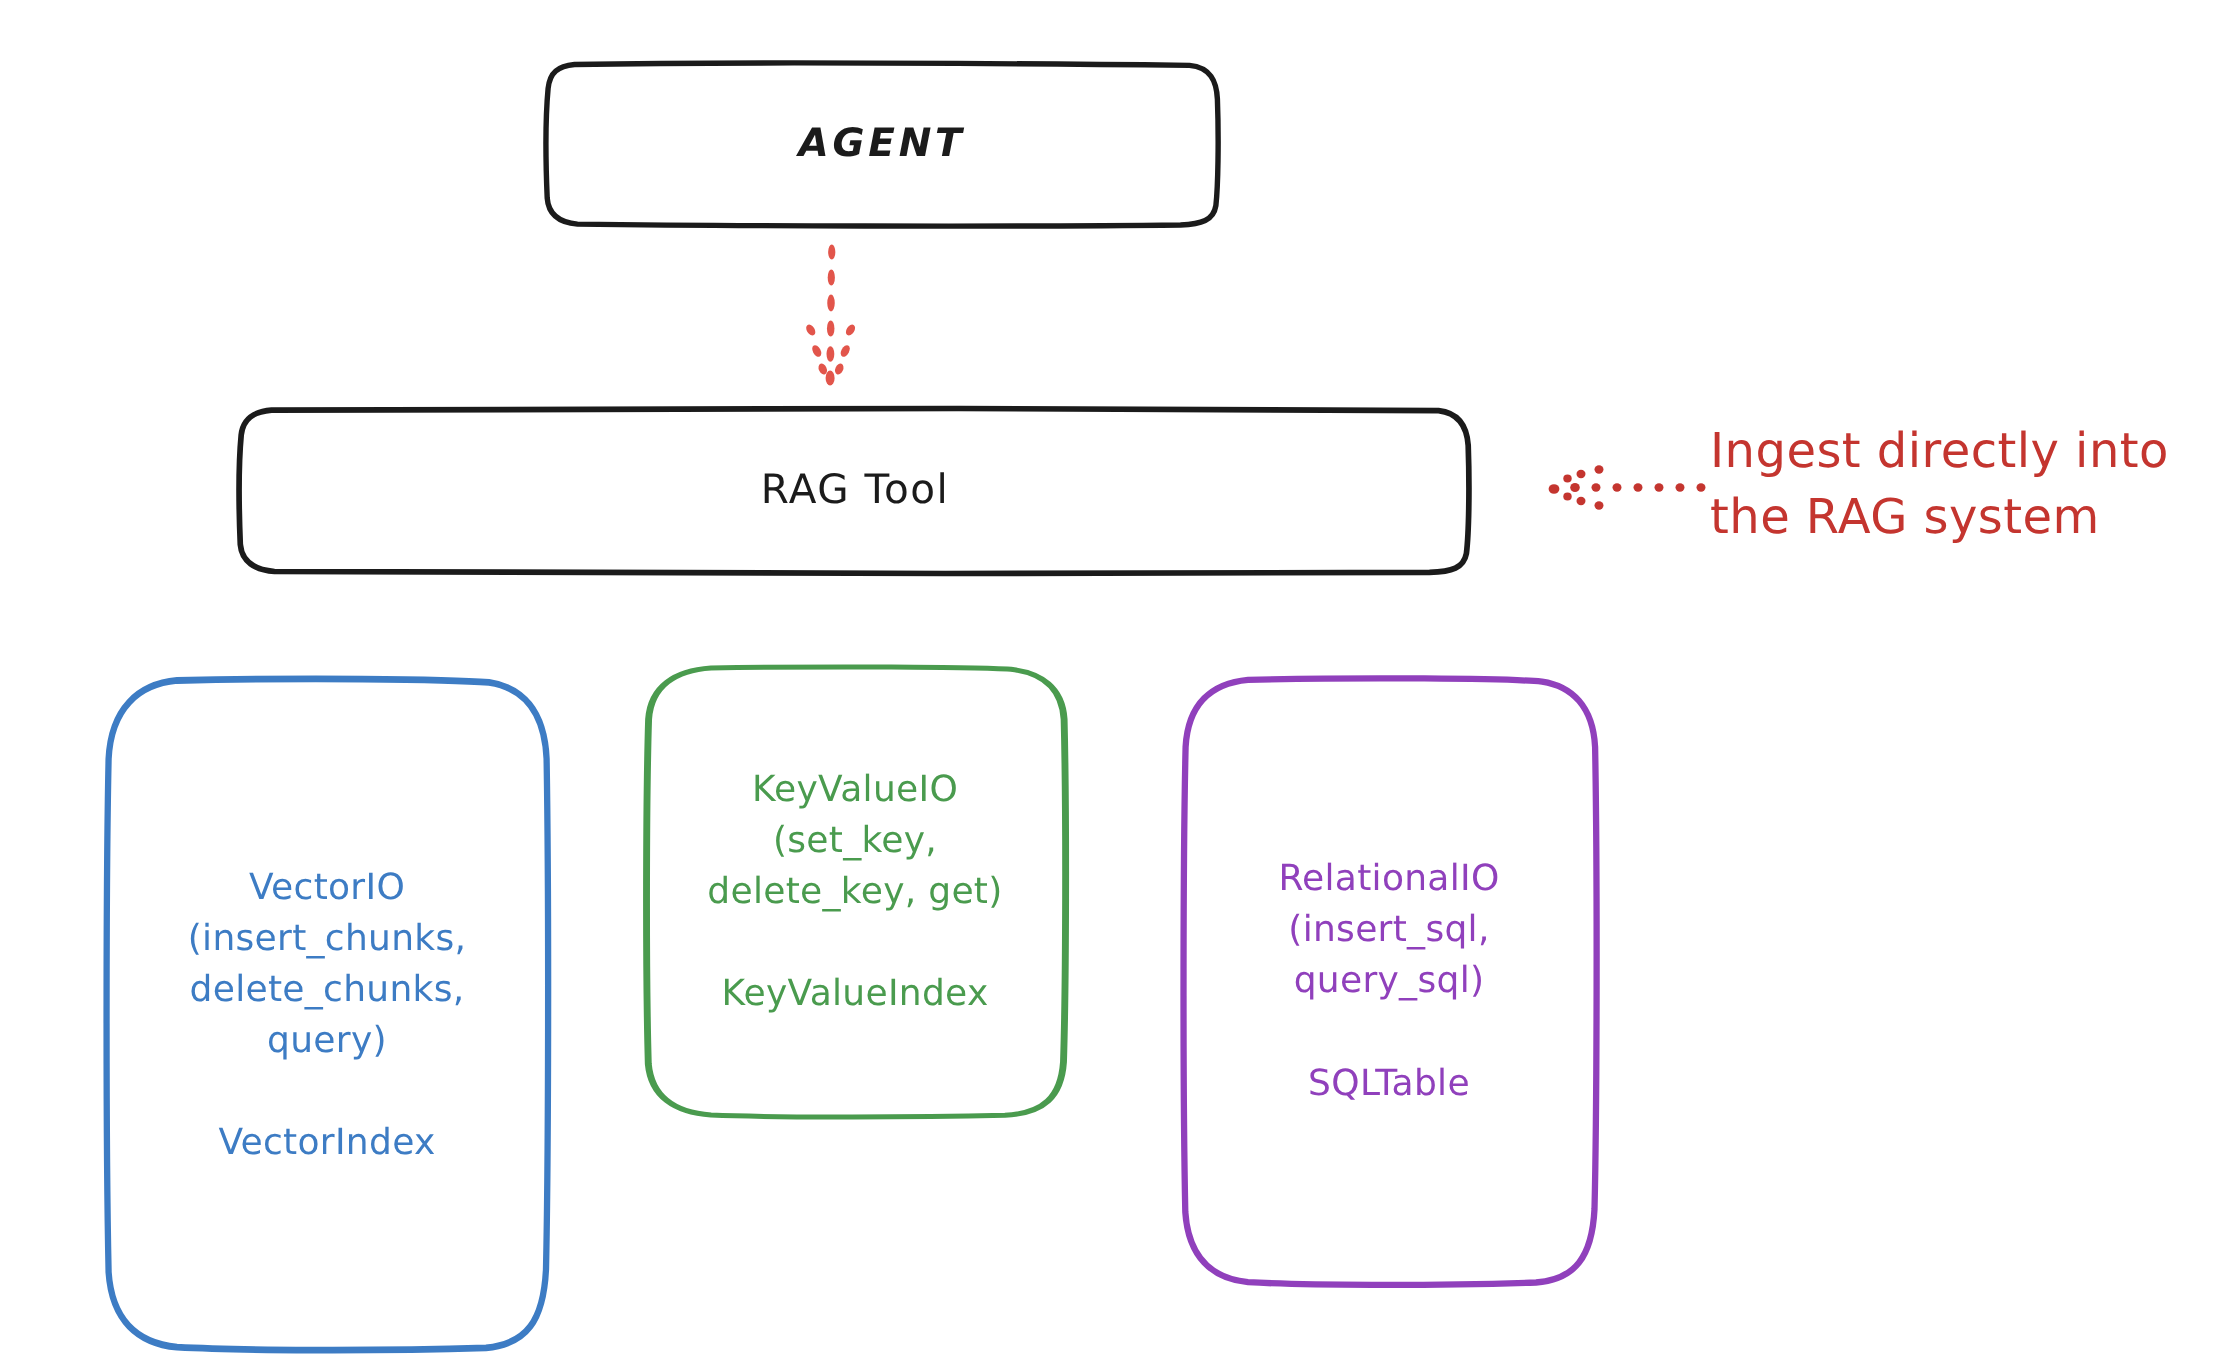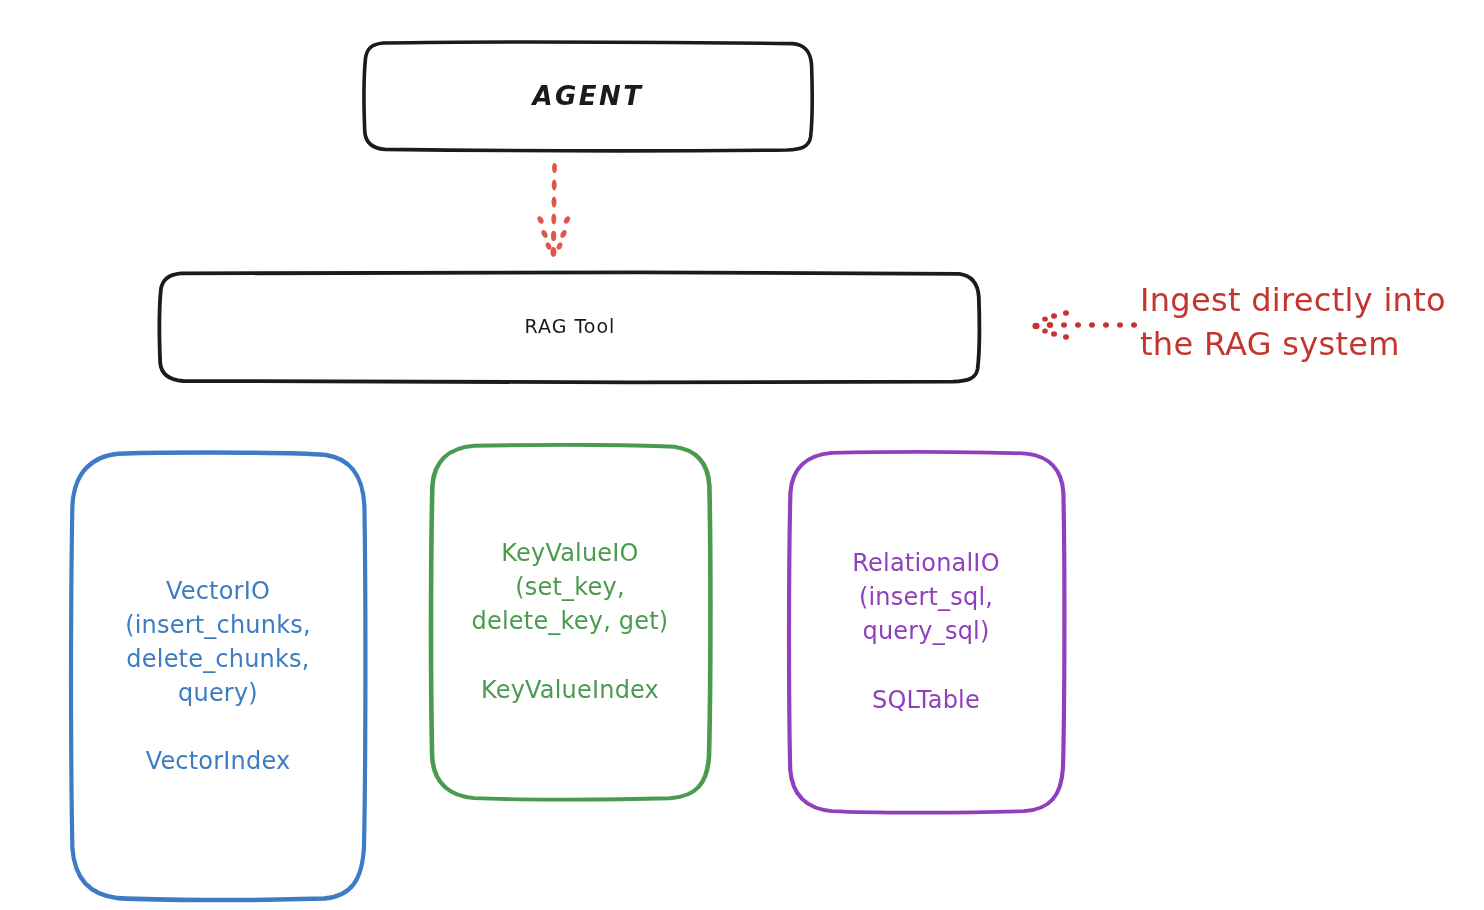--- a/index.html
+++ b/index.html
@@ -63,34 +63,34 @@
     font-size: 26px;
     letter-spacing: 2.5px;
     color: #1b1b1b;
   }
 
   #ragtool-node {
     left: 157px; top: 270px; width: 826px; height: 114px;
   }
   #ragtool-node .label {
     font-family: "DejaVu Sans", sans-serif;
-    font-size: 19px;
+    font-size: 27px;
     font-weight: 400;
     color: #1b1b1b;
     letter-spacing: 1px;
   }
 
   #vectorio-node {
     left: 68px; top: 450px; width: 300px; height: 452px;
   }
   #keyvalueio-node {
-    left: 428px; top: 443px; width: 284px; height: 357px;
+    left: 428px; top: 443px; width: 284px; height: 302px;
   }
   #relationalio-node {
-    left: 786px; top: 450px; width: 280px; height: 363px;
+    left: 786px; top: 450px; width: 280px; height: 407px;
   }
   .leaf .label {
     font-family: "DejaVu Sans", sans-serif;
     font-size: 24px;
     font-weight: 400;
     line-height: 1.42;
   }
   #vectorio-node .label { color: #3D7CC4; }
   #keyvalueio-node .label { color: #4A9B4E; }
   #relationalio-node .label { color: #9040BC; }

